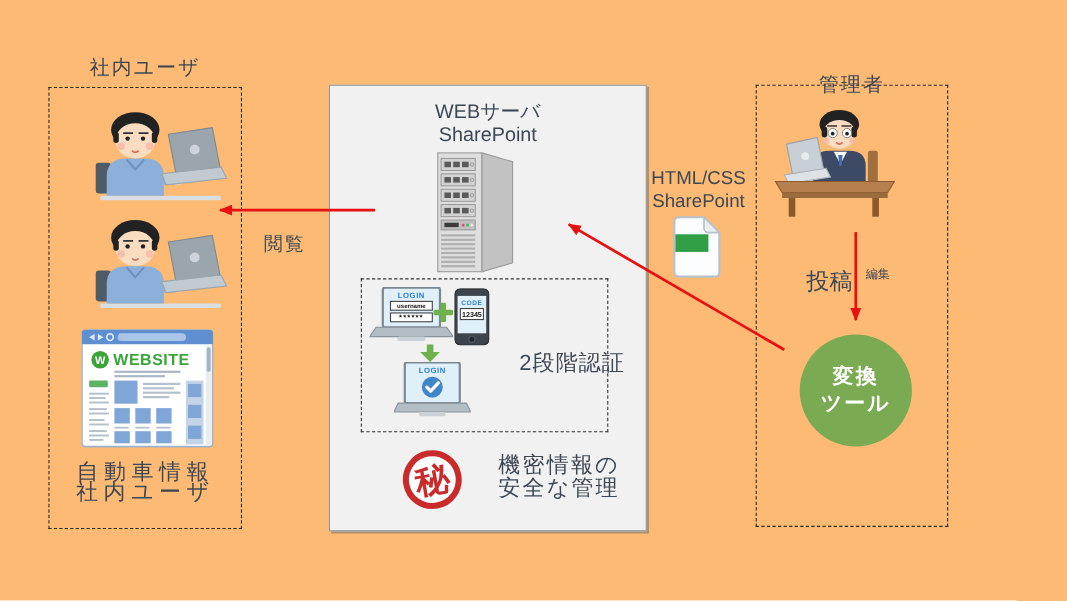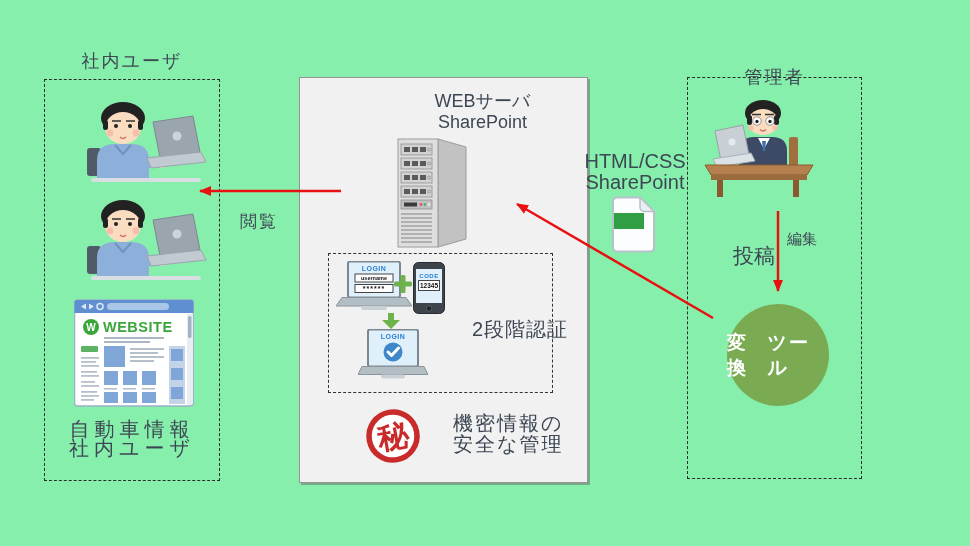--- a/index.html
+++ b/index.html
@@ -1,49 +1,49 @@
 <!DOCTYPE html>
 <html><head>
 <meta charset="utf-8">
 <style>
   html,body{margin:0;padding:0;background:#fff;}
-  .canvas{position:relative;width:970px;height:546px;background:#86efac;overflow:hidden;
+  .canvas{position:relative;width:970px;height:546px;background:#fdba74;overflow:hidden;
           font-family:"Liberation Sans","DejaVu Sans",sans-serif;color:#3d4754;}
   .abs{position:absolute;}
   .panel-title{font-size:18px;letter-spacing:2px;text-align:center;}
   .dashed{border:1.5px dashed #2b2b2b;box-sizing:border-box;}
   #left-title{left:44px;top:49px;width:176px;}
   #left-box{left:44px;top:79px;width:176px;height:402px;}
   #person1{left:77px;top:96px;}
   #person2{left:77px;top:194px;}
   #website{left:74px;top:296px;}
   #left-caption{left:44px;top:420px;width:176px;font-size:20px;line-height:19px;letter-spacing:5px;text-align:center;}
   #center-box{left:299px;top:77px;width:289px;height:406px;background:#f1f1f1;
               border:1px solid #949494;box-shadow:2px 2px 0 rgba(110,110,110,.55);box-sizing:border-box;}
-  #center-title{left:299px;top:91px;width:289px;font-size:18px;line-height:21px;text-align:center;padding-left:39px;}
+  #center-title{left:299px;top:91px;width:289px;font-size:18px;line-height:21px;text-align:center;}
   #server{left:396px;top:137px;}
   #tfa-box{left:328px;top:253px;width:225px;height:140px;border:1px dashed #333;box-sizing:border-box;}
   #tfa-laptop1{left:336px;top:261px;}
   #tfa-plus{left:394px;top:275px;}
   #tfa-phone{left:413px;top:262px;}
   #tfa-down{left:382px;top:313px;}
   #tfa-laptop2{left:358px;top:329px;}
   #tfa-label{left:472px;top:316px;font-size:20px;letter-spacing:1px;}
   #stamp{left:364px;top:407px;}
   #security-caption{left:453px;top:413px;font-size:20px;line-height:21px;letter-spacing:2px;}
   #right-title{left:687px;top:65px;width:175px;}
   #right-box{left:687px;top:77px;width:175px;height:402px;}
   #admin{left:703px;top:95px;}
   #post-label{left:733px;top:242px;font-size:21px;}
-  #edit-label{left:787px;top:230px;font-size:15px;}
+  #edit-label{left:787px;top:242px;font-size:11px;}
   #tool-circle{left:727px;top:304px;width:102px;height:102px;border-radius:50%;background:#7aab52;
-               color:#fff;display:flex;flex-direction:row;align-items:center;justify-content:center;
+               color:#fff;display:flex;flex-direction:column;align-items:center;justify-content:center;
                font-size:19px;font-weight:bold;line-height:25px;letter-spacing:2px;}
   #view-label{left:240px;top:163px;font-size:17px;letter-spacing:2px;margin-top:47px;}
-  #file-label{left:575px;top:151px;width:120px;text-align:center;font-size:20px;line-height:21px;}
+  #file-label{left:575px;top:151px;width:120px;text-align:center;font-size:17px;line-height:21px;}
   #file-icon{left:611px;top:196px;}
   #arrows{left:0;top:0;}
   svg{display:block;}
   svg text{font-family:"Liberation Sans","DejaVu Sans",sans-serif;}
 </style>
 </head>
 <body>
 
 <div class="canvas">
 

